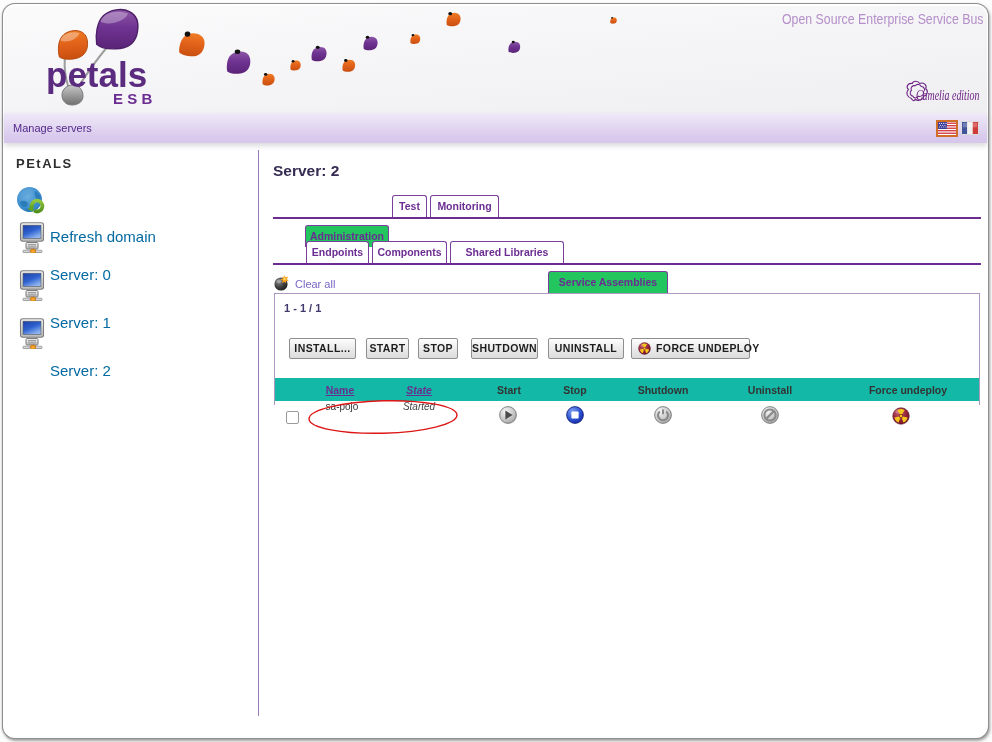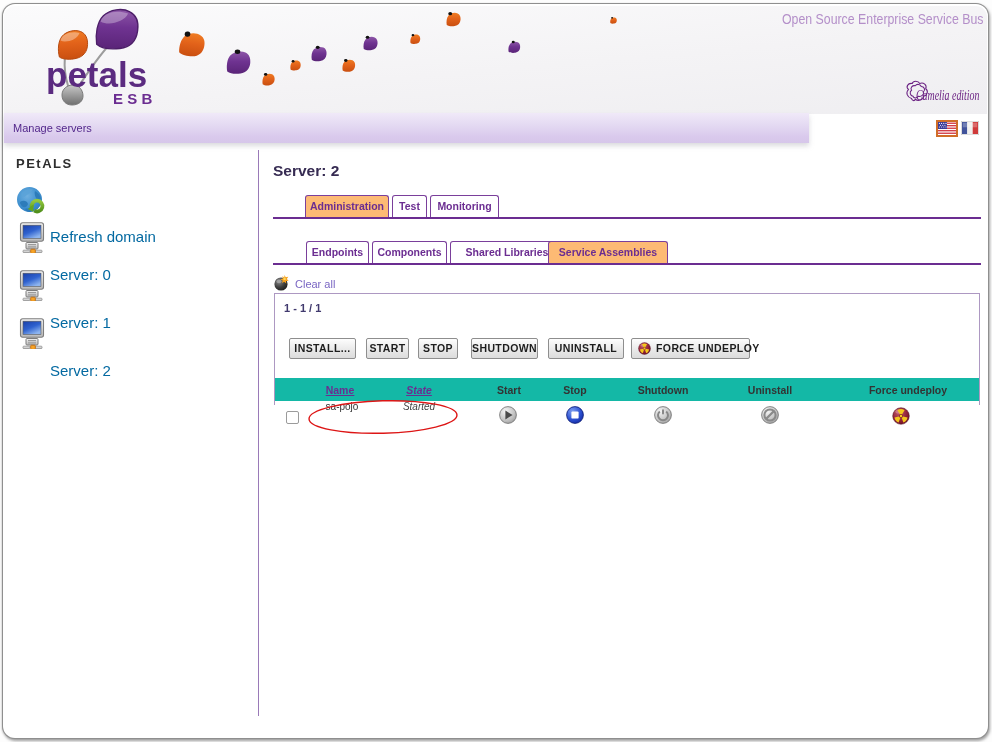--- a/index.html
+++ b/index.html
@@ -10,33 +10,33 @@
   box-shadow: 0 0 0 1px #8f8f8f, 1px 2px 3px 1px rgba(80,80,80,.55), -1px 0 2px rgba(120,120,120,.4);
 }
 #header {
   position:absolute; left:4px; top:6px; width:983px; height:108px;
   border-radius:11px 11px 0 0;
   background:linear-gradient(175deg,#fbfbfc 0%,#f4f3f5 55%,#efeef1 100%);
 }
 .ostext { position:absolute; top:11px; left:782px; font-size:14.5px; color:#b48fc9; transform:scaleX(.85); transform-origin:0 0; white-space:nowrap; }
 #camelia { position:absolute; top:87px; left:916px; color:#6b2283; font-family:"Liberation Serif",serif; font-style:italic; font-size:15px; white-space:nowrap; transform:scaleX(.66); transform-origin:0 0; }
 #managebar {
-  position:absolute; left:4px; top:113px; width:805px; height:30px;
+  position:absolute; left:4px; top:113px; width:983px; height:30px;
   background:linear-gradient(#f0e9f8 0%, #e4daf2 40%, #d9c9ec 80%, #d6c6ea 100%);
   box-shadow:0 3px 5px rgba(150,150,160,.35);
 }
 #managebar .mtxt { position:absolute; left:9px; top:9px; font-size:11px; color:#53278b; }
 #vrule { position:absolute; left:258px; top:150px; width:1px; height:566px; background:#9a7ab8; }
 
 #petalsword { position:absolute; left:16px; top:156px; font-size:13px; font-weight:bold; letter-spacing:1.5px; color:#2e2e2e; }
 .sideitem { position:absolute; left:50px; font-size:15px; color:#0369a1;margin-top:36px; }
 
 #srvheading { position:absolute; left:273px; top:162px; font-size:15.5px; font-weight:bold; color:#362b52; }
 .tab { position:absolute; white-space:nowrap; height:22px; border:1px solid #7a3f9b; border-bottom:none; border-radius:3px 3px 0 0; background:#fff; color:#6b2d91; font-weight:bold; font-size:10.5px; text-align:center; line-height:21px; }
-.tab.active { background:#fdba74; }
+.tab.active { background:#22c55e;margin-top:30px; }
 .hline { position:absolute; left:273px; width:708px; height:2px; background:#6b2d91; }
 #clearall { position:absolute; left:295px; top:278px; font-size:11px; color:#7a66c3; }
 #bigbox { position:absolute; left:274px; top:293px; width:706px; height:112px; border:1px solid #ad98c2; background:#fff; }
 #pager { position:absolute; left:9px; top:8px; font-size:11px; font-weight:bold; color:#413a6e; }
 .btn { position:absolute; white-space:nowrap; top:44px; height:21px; border:1px solid #8e8e8e; border-radius:2px; background:linear-gradient(#fdfdfd,#e8e8e8 60%,#dcdcdc); color:#1d1d1d; font-weight:bold; font-size:10.5px; letter-spacing:.4px; text-align:center; line-height:19px; font-family:"Liberation Sans",sans-serif; }
 #thead { position:absolute; left:0; top:84px; width:704px; height:23px; background:#14b8a6; }
 .th { position:absolute; top:6px; font-size:10.5px; font-weight:bold; color:#333; transform:translateX(-50%); white-space:nowrap; }
 .th.link { color:#6b2d91; text-decoration:underline; }
 #trow { position:absolute; left:0; top:107px; width:704px; height:31px; background:#fff; }
 .td { position:absolute; top:0; font-size:10px; color:#333; transform:translateX(-50%); white-space:nowrap; }

